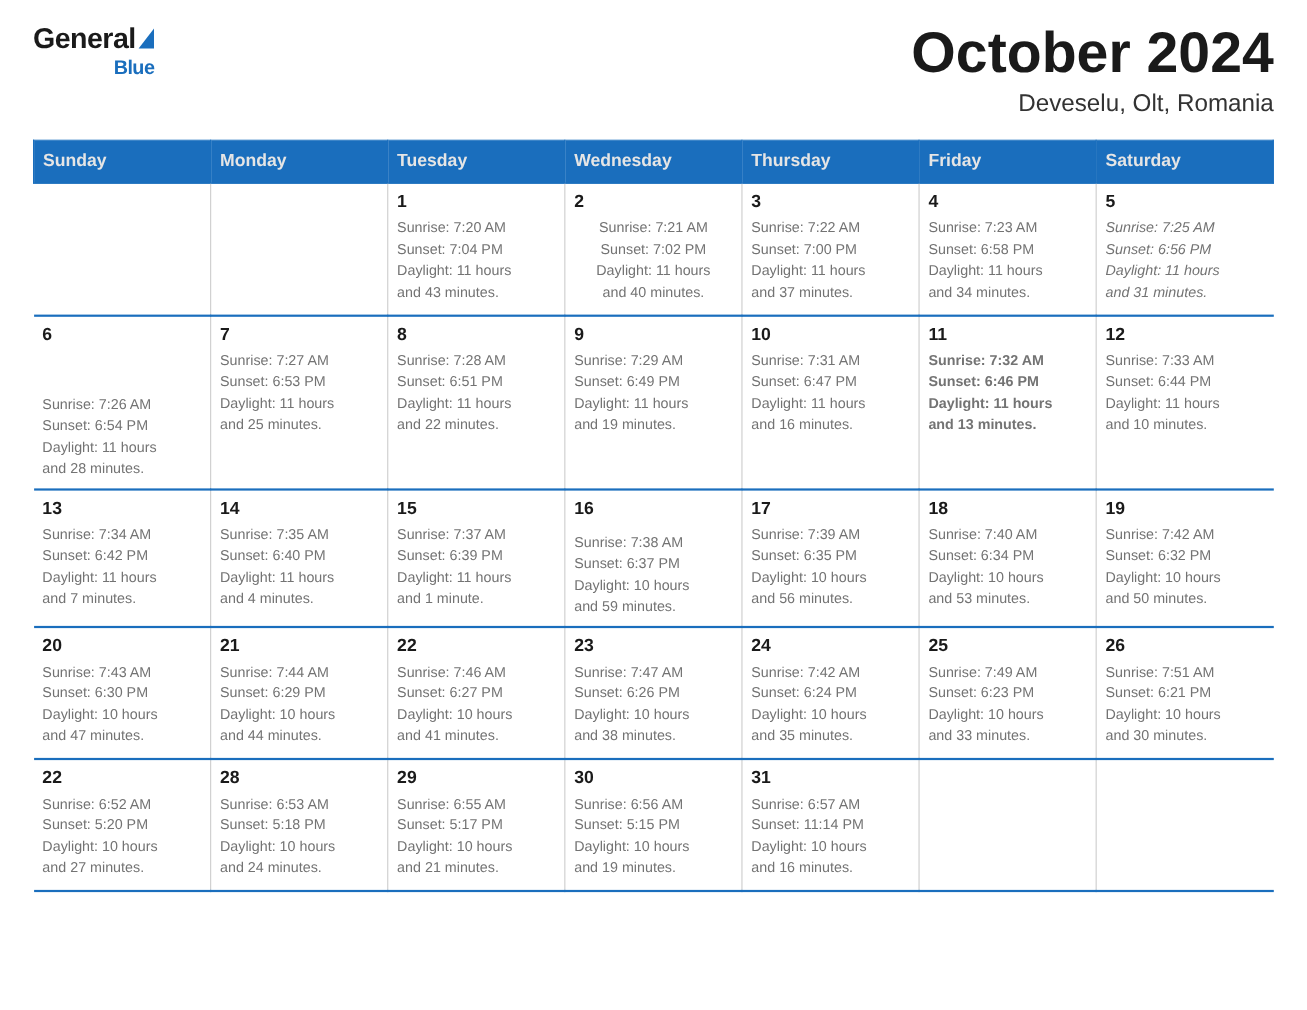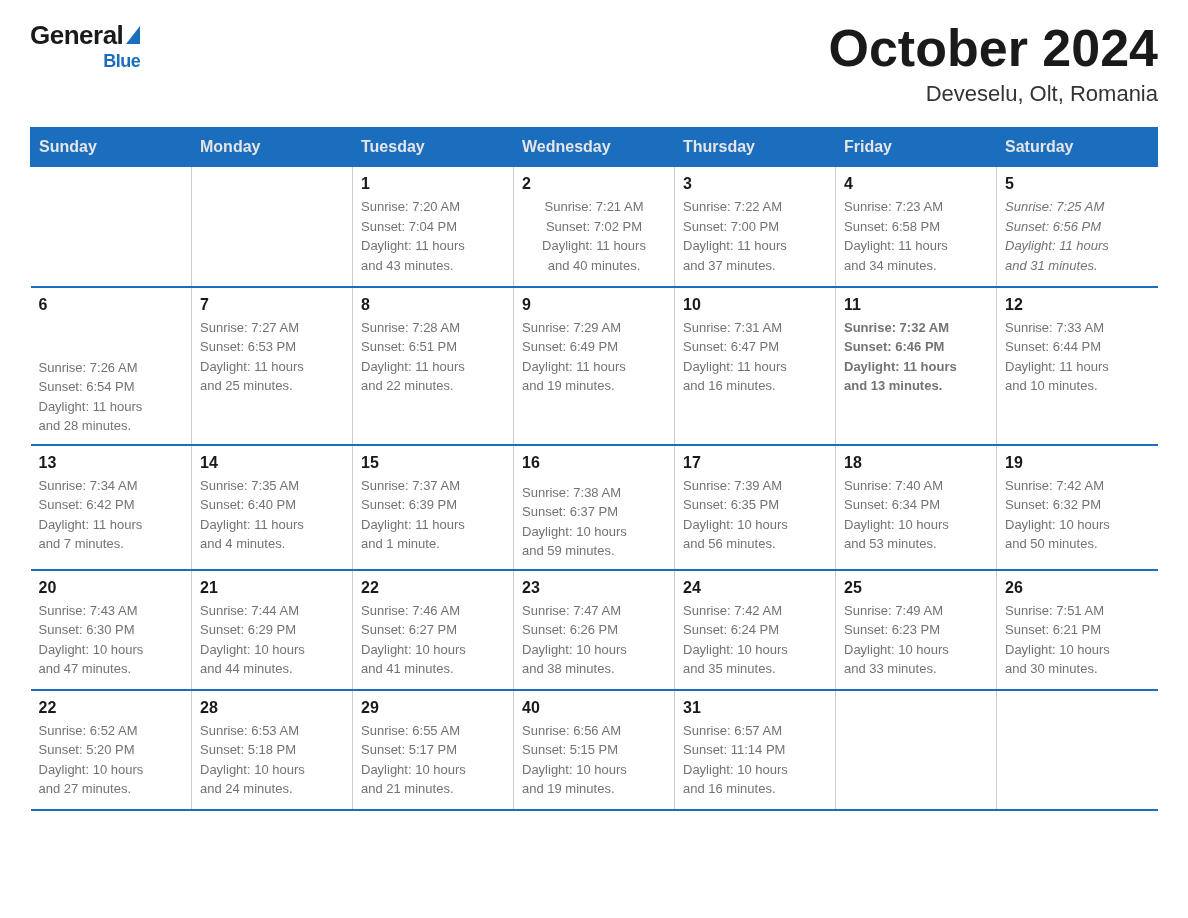--- a/index.html
+++ b/index.html
@@ -343,21 +343,21 @@
 and 24 minutes.</div>
         </td>
         <td>
           <div class="day-number">29</div>
           <div class="day-info" style="white-space: pre-line;">Sunrise: 6:55 AM
 Sunset: 5:17 PM
 Daylight: 10 hours
 and 21 minutes.</div>
         </td>
         <td>
-          <div class="day-number">40</div>
+          <div class="day-number">30</div>
           <div class="day-info" style="white-space: pre-line;">Sunrise: 6:56 AM
 Sunset: 5:15 PM
 Daylight: 10 hours
 and 19 minutes.</div>
         </td>
         <td>
           <div class="day-number">31</div>
           <div class="day-info" style="white-space: pre-line;">Sunrise: 6:57 AM
 Sunset: 11:14 PM
 Daylight: 10 hours

